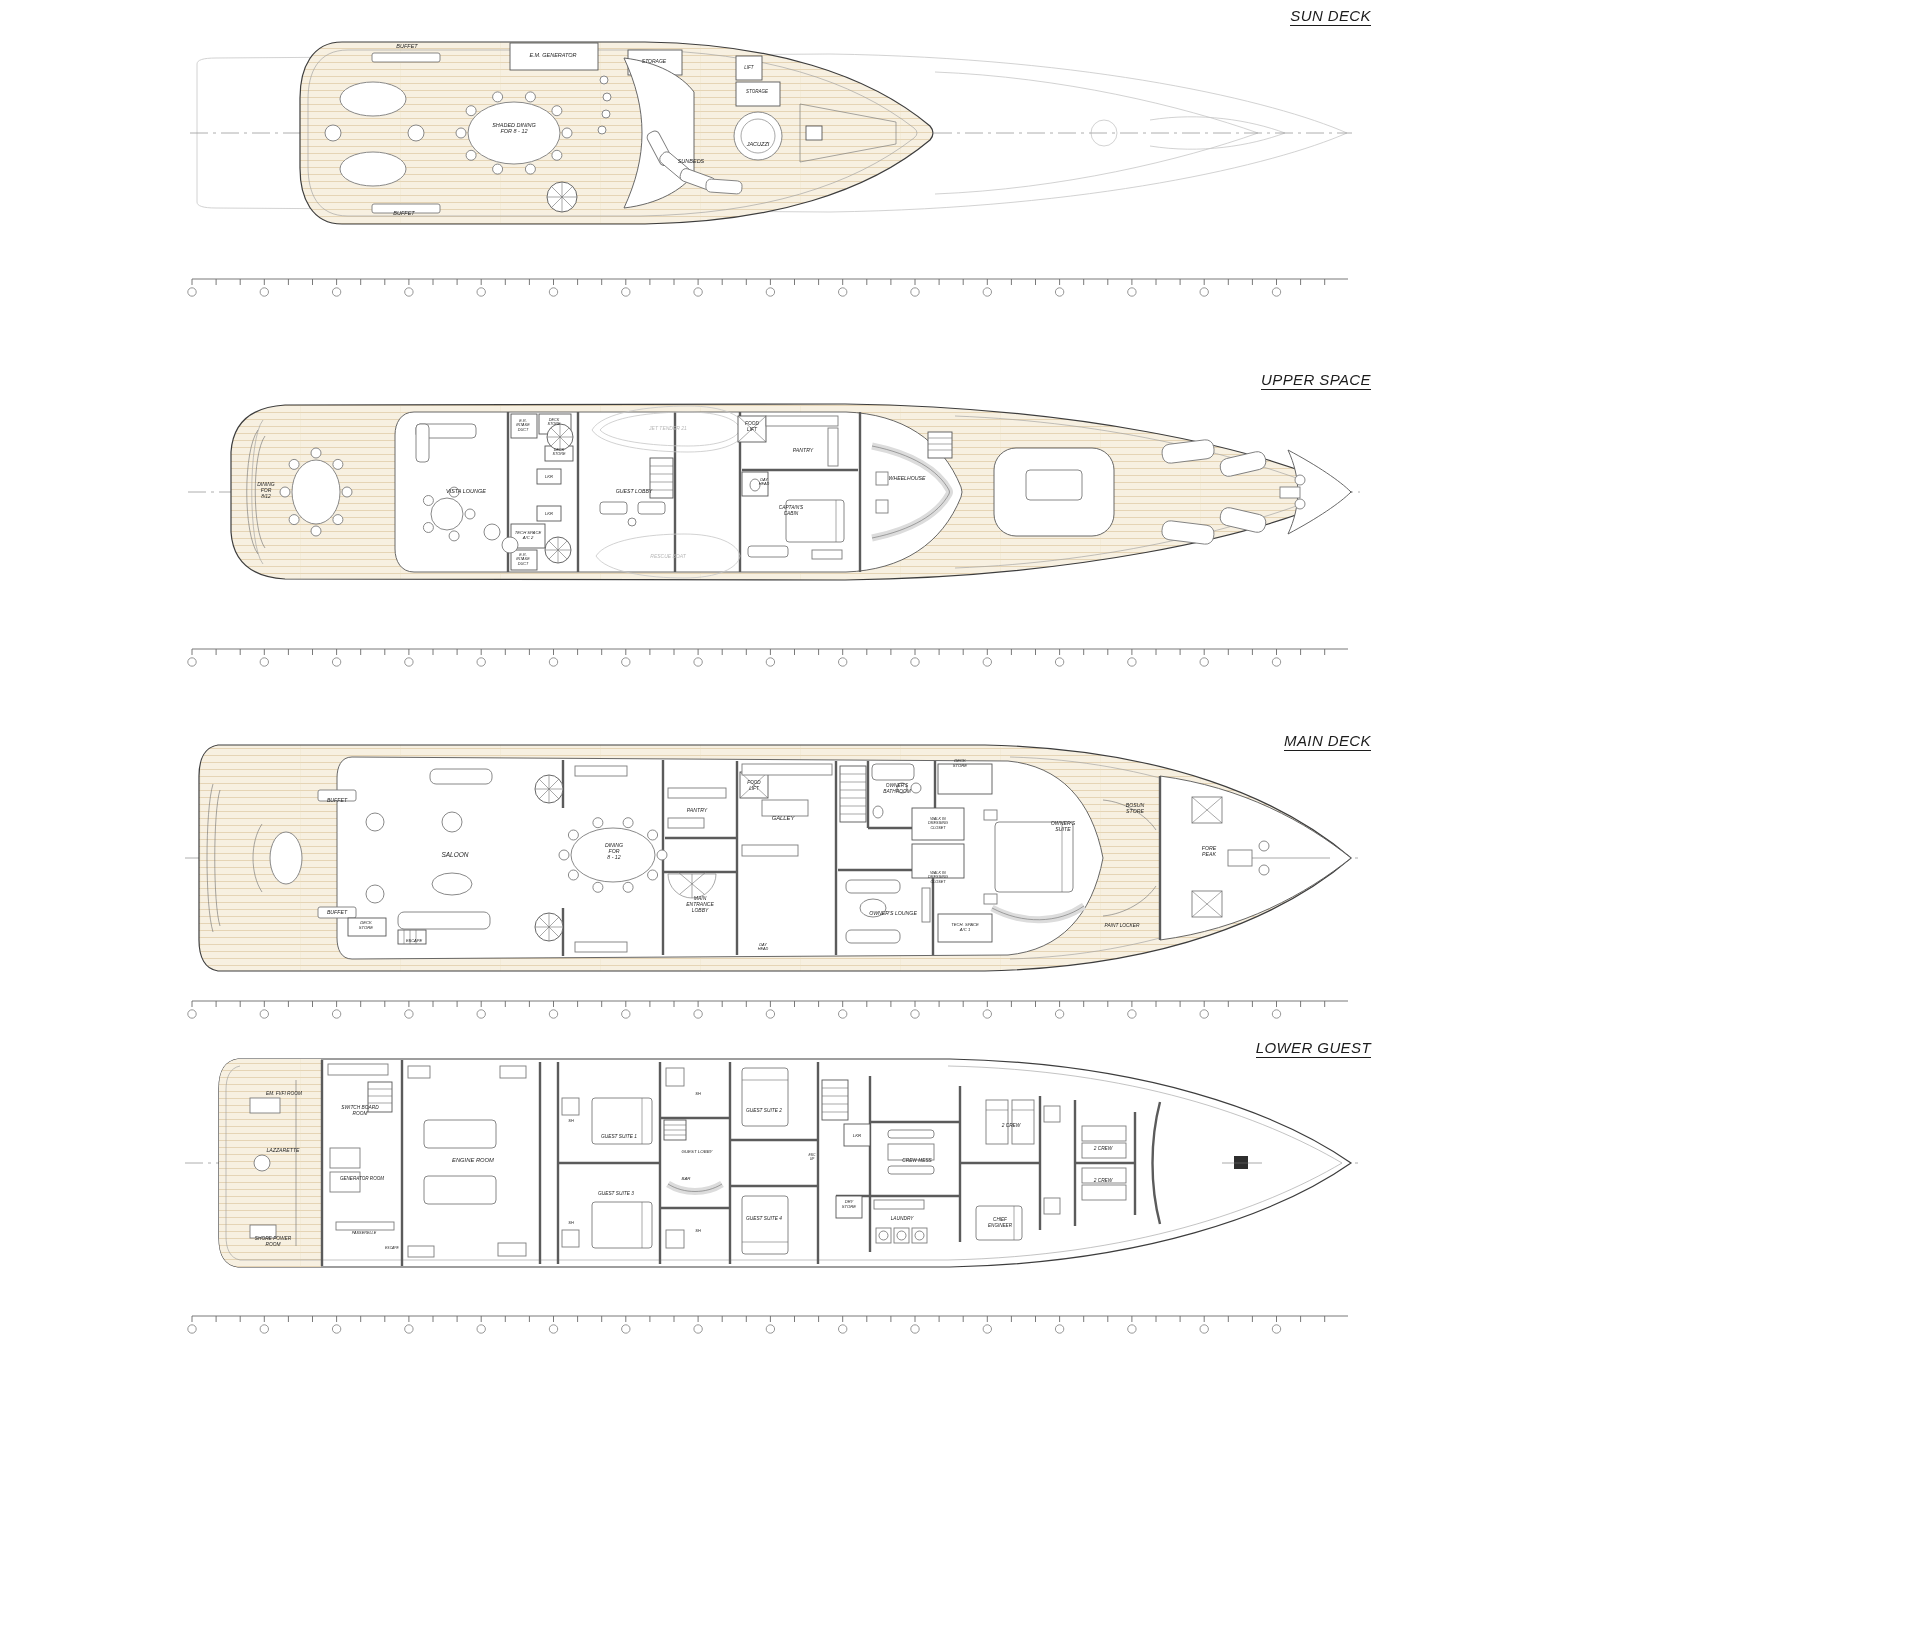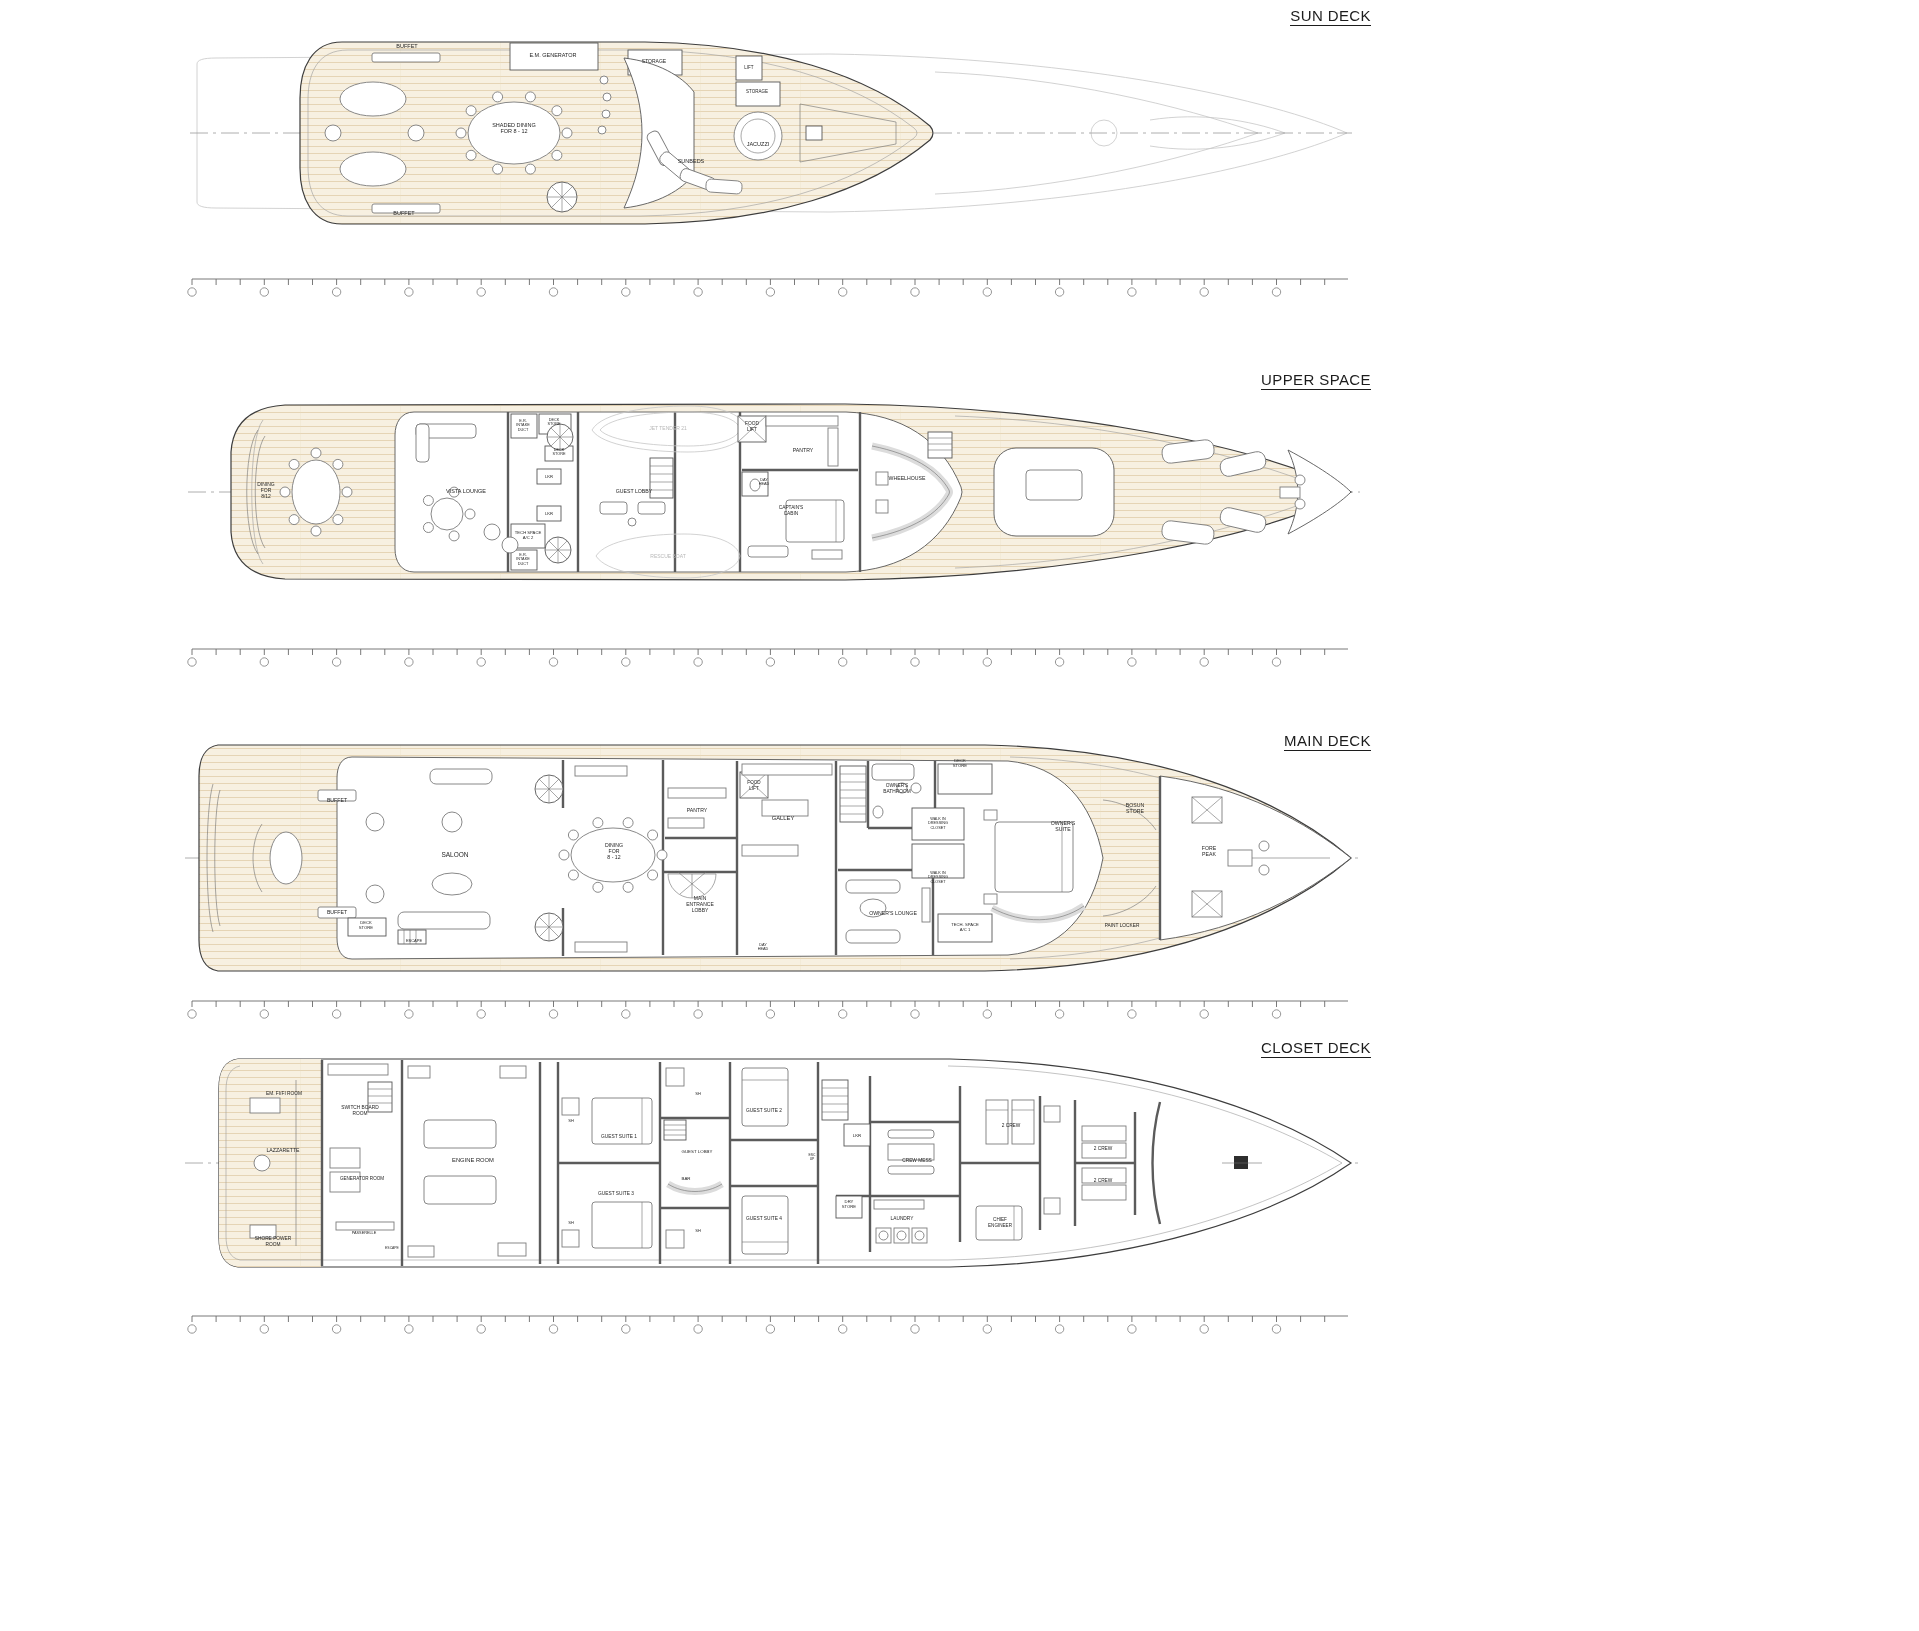--- a/index.html
+++ b/index.html
@@ -1,17 +1,17 @@
 <!DOCTYPE html>
 <html><head>
 <meta charset="utf-8">
 <style>
   html,body{margin:0;padding:0;background:#fff;}
   #stage{position:relative;width:1896px;height:1631px;background:#fff;overflow:hidden;
-         font-family:"Liberation Sans",sans-serif;}
+         font-family:"Liberation Sans",sans-serif;font-style:italic;}
   .deck-title{position:absolute;right:525px;color:#1c1c1c;font-size:15px;letter-spacing:.4px;
               border-bottom:1.4px solid #1c1c1c;padding-bottom:1px;white-space:nowrap;}
   #plan-svg{position:absolute;left:0;top:0;}
   .center{stroke:#9a9a9a;stroke-width:.8;stroke-dasharray:18 5 3 5;fill:none;}
   .faintline{fill:none;stroke:#c6c6c6;stroke-width:.8;}
   .hullstroke{stroke:#3d3d3d;stroke-width:1.2;}
   .room{fill:#fff;stroke:#575757;stroke-width:.9;}
   .furn{fill:#fff;stroke:#7c7c7c;stroke-width:.9;}
   .thin{fill:none;stroke:#6f6f6f;stroke-width:.6;}
   .innerline{fill:none;stroke:#9a9a9a;stroke-width:.6;}
@@ -24,21 +24,21 @@
   .lbl.faint{fill:#b8b8b8;}
 </style>
 </head>
 <body>
 
 <div id="stage">
 
   <div class="deck-title" style="top:7px">SUN DECK</div>
   <div class="deck-title" style="top:371px">UPPER SPACE</div>
   <div class="deck-title" style="top:732px">MAIN DECK</div>
-  <div class="deck-title" style="top:1039px">CLOSET DECK</div>
+  <div class="deck-title" style="top:1039px">LOWER GUEST</div>
 
   <svg id="plan-svg" width="1919" height="1631" viewBox="0 0 1919 1631">
     <defs>
       <pattern id="plank" width="100" height="7" patternUnits="userSpaceOnUse">
         <rect width="100" height="7" fill="#f7f0e1"></rect>
         <line x1="0" y1="6.5" x2="100" y2="6.5" stroke="#dcc9a2" stroke-width="0.7"></line>
         <line x1="0" y1="0" x2="0" y2="7" stroke="#e8dbbd" stroke-width="0.5"></line>
       </pattern>
       <clipPath id="clipLowerAft">
         <path d="M 238,1059 C 224,1061 219,1072 219,1088 L 219,1238 C 219,1254 224,1265 238,1267 L 950,1267 C 1142,1263 1278,1214 1351,1163 C 1278,1112 1142,1063 950,1059 Z"></path>

